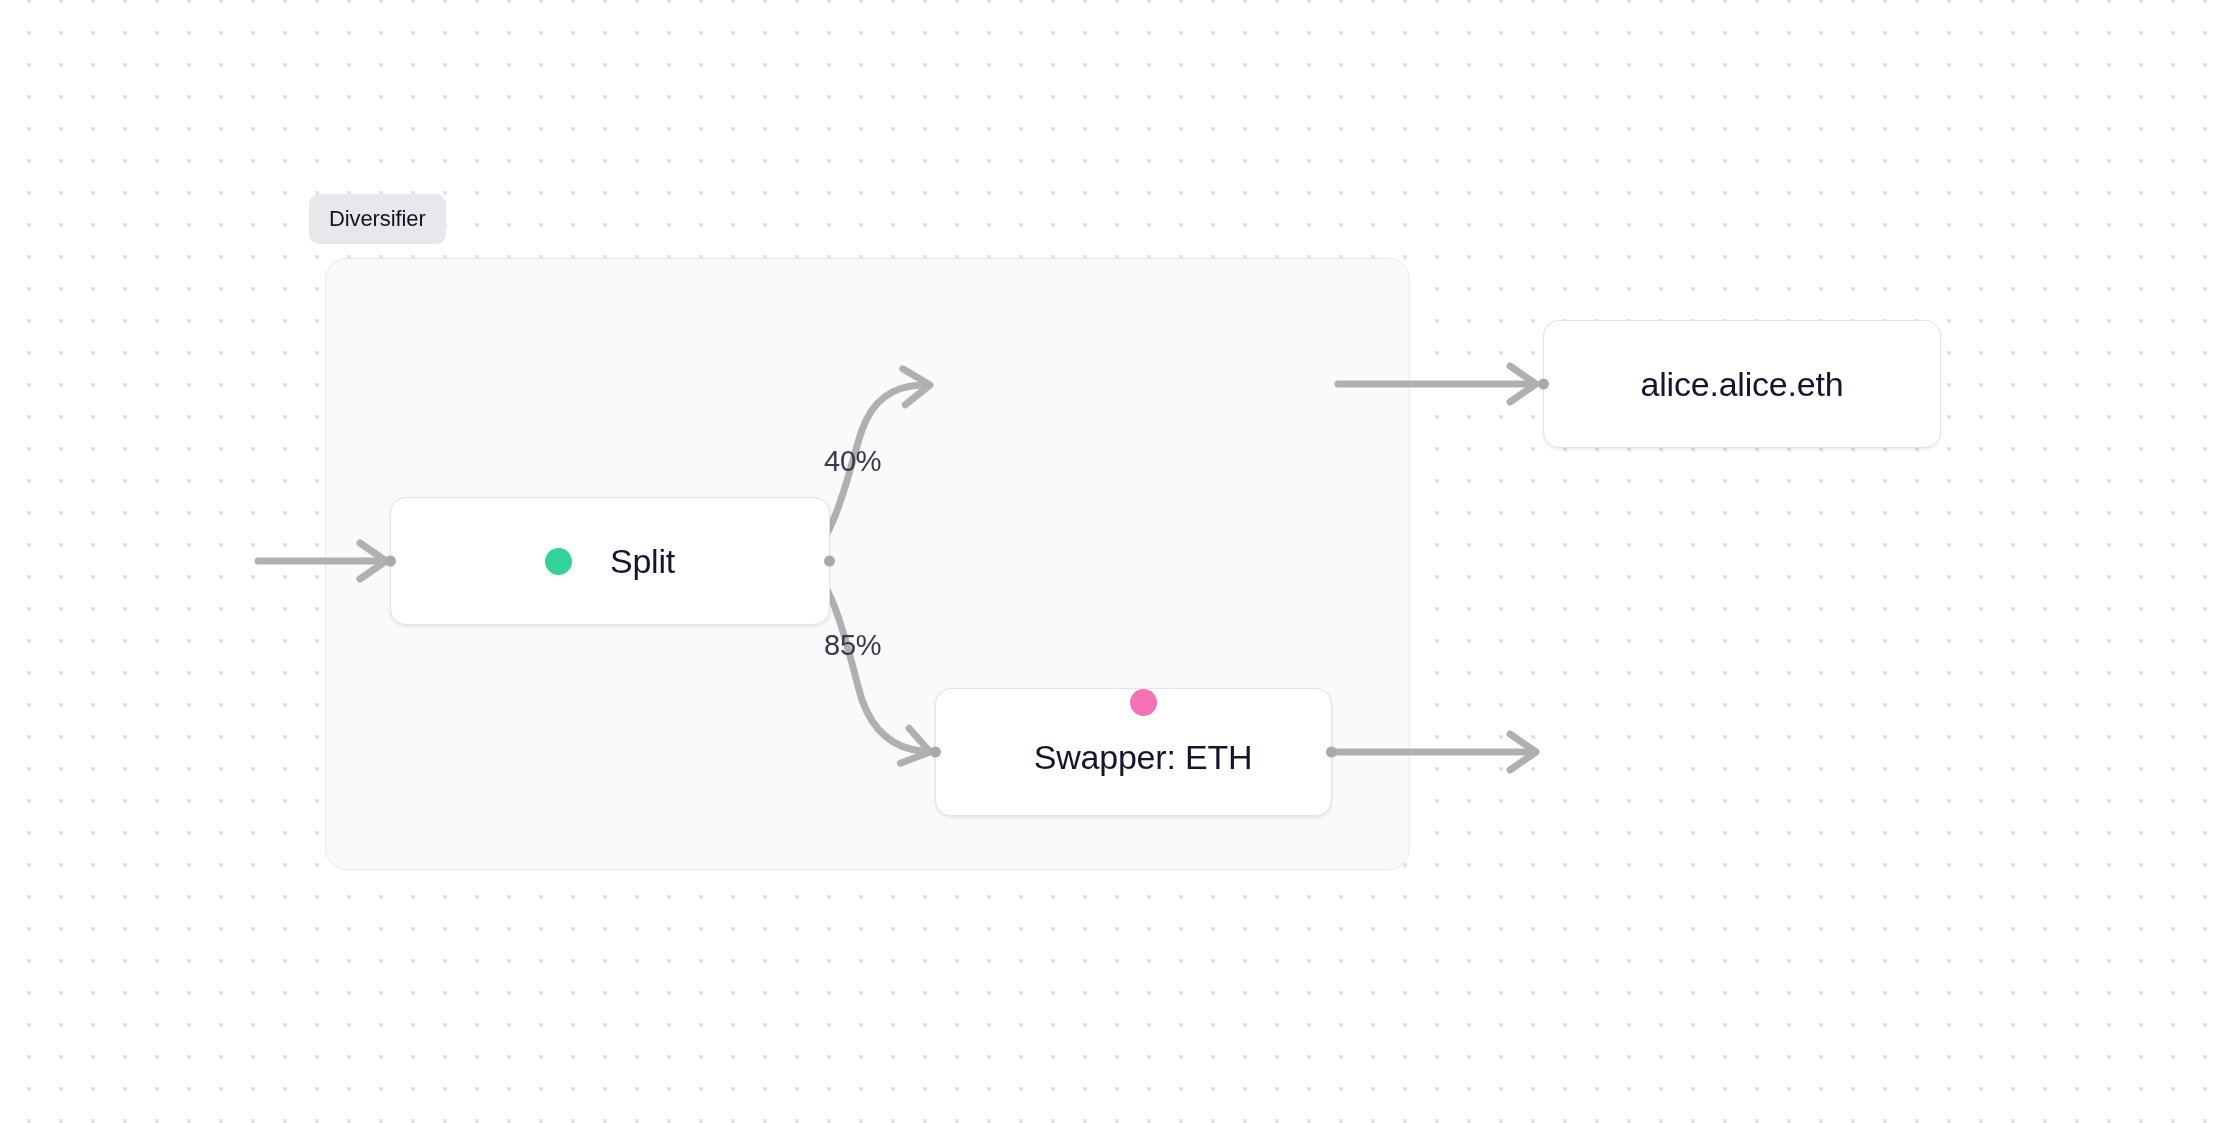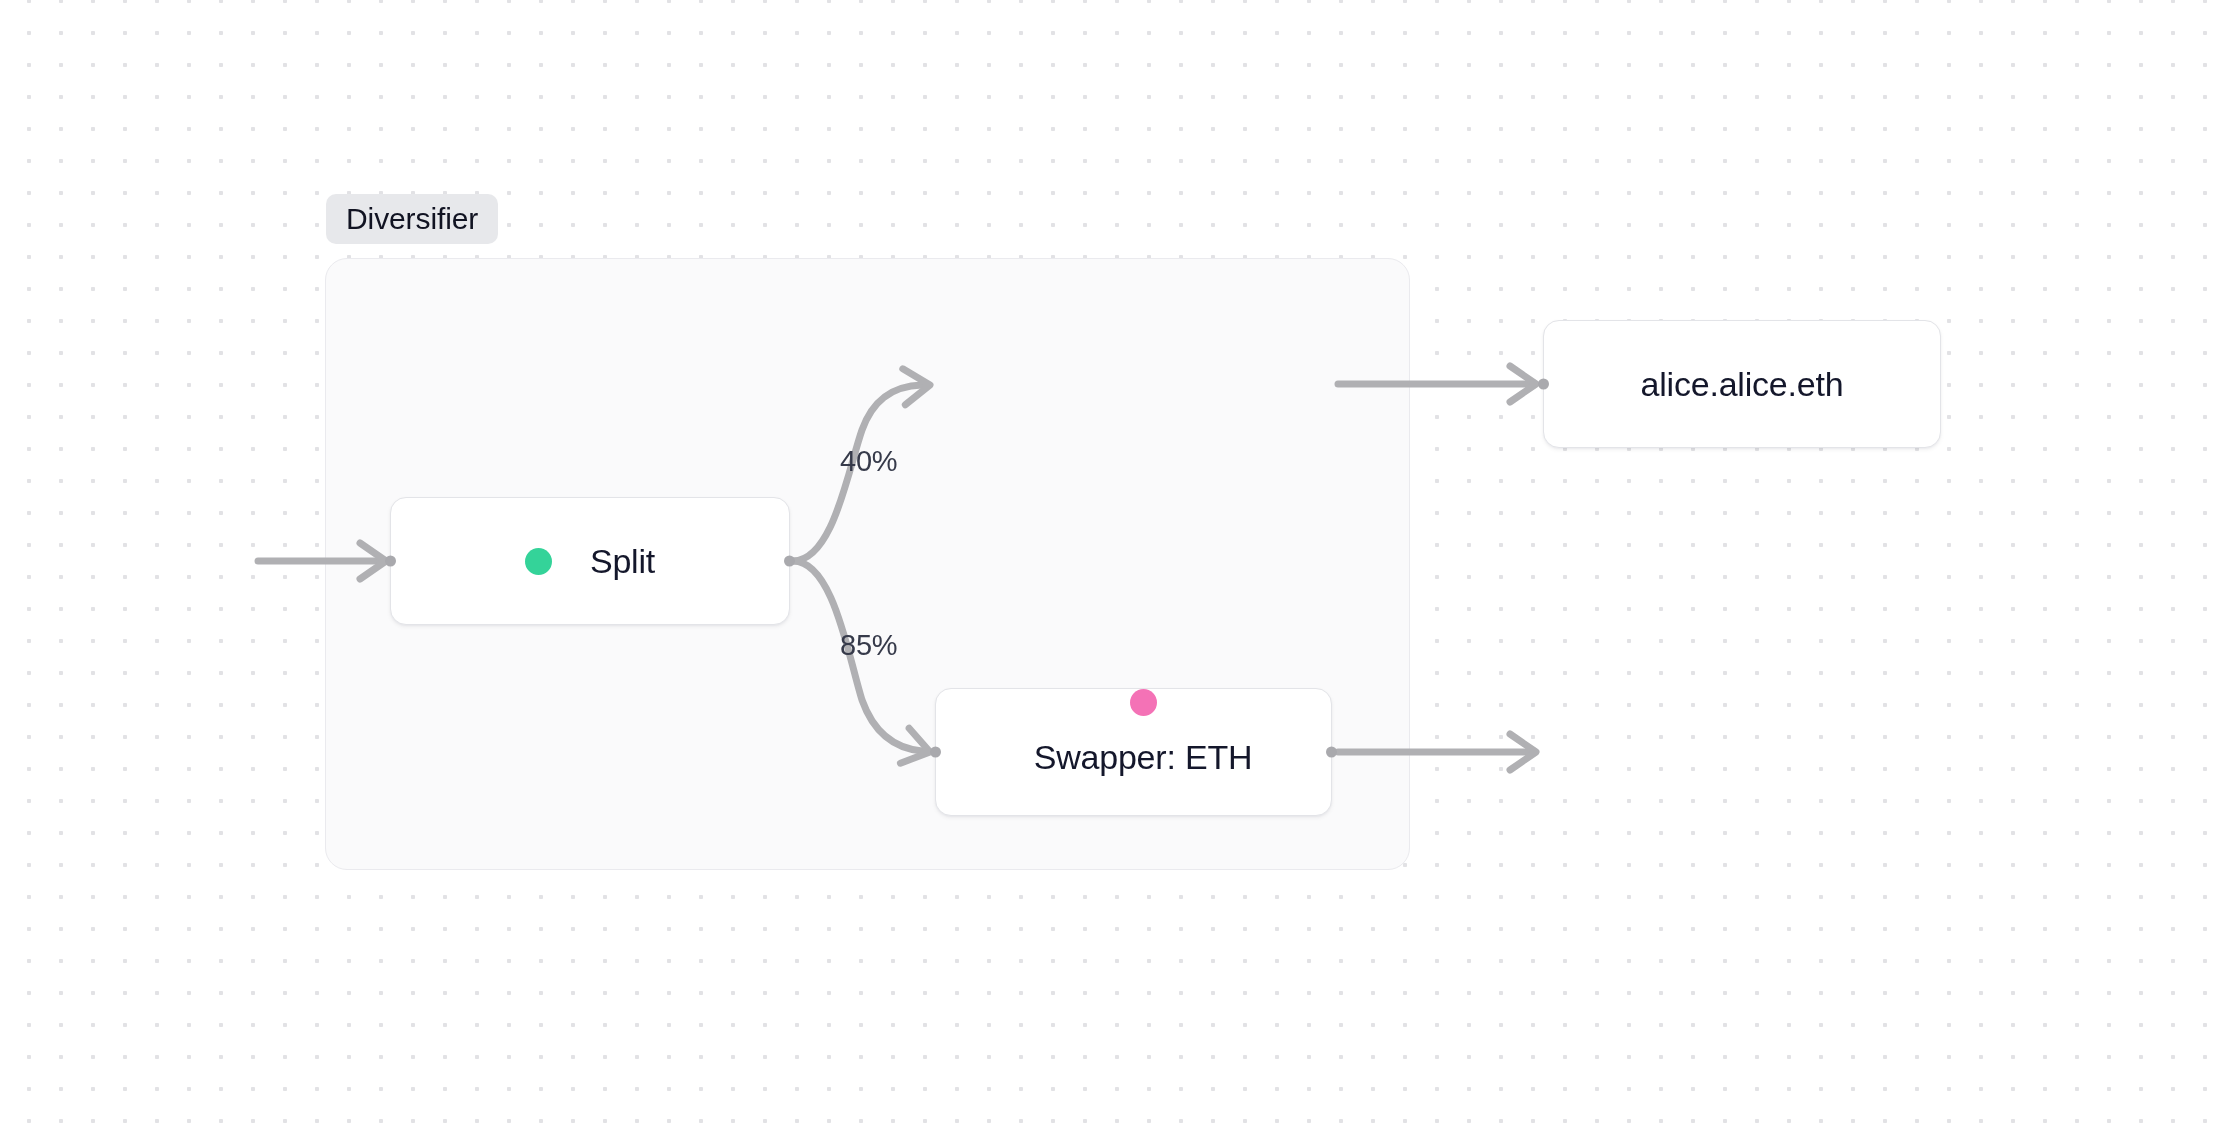--- a/index.html
+++ b/index.html
@@ -30,29 +30,29 @@
     width: 1085px;
     height: 612px;
     background: #fafafb;
     border: 1.6px solid #eaeaee;
     border-radius: 22px;
     box-sizing: border-box;
   }
 
   .group-label {
     position: absolute;
-    left: 326px;
+    left: 309px;
     top: 194px;
     height: 50px;
     padding: 0 20px;
     display: flex;
     align-items: center;
     background: #e7e8eb;
     border-radius: 10px;
-    font-size: 30px;
+    font-size: 22px;
     color: #111322;
     letter-spacing: -0.1px;
     white-space: nowrap;
   }
 
   
   .node {
     position: absolute;
     box-sizing: border-box;
     background: #ffffff;
@@ -74,21 +74,21 @@
     width: 27px;
     height: 27px;
     border-radius: 50%;
     flex: 0 0 auto;
   }
 
   
   #node-split {
     left: 390px;
     top: 497px;
-    width: 400px;
+    width: 440px;
     height: 128px;
     justify-content: center;
     gap: 38px;
   }
 
   
   #node-swapper-usdc {
     left: 935px;
     top: 320px;
     width: 397px;
@@ -134,21 +134,20 @@
     height: 1123px;
     pointer-events: none;
   }
 
   .edge-label {
     position: absolute;
     font-size: 29px;
     color: #363a4a;
     letter-spacing: -0.2px;
     white-space: nowrap;
-    margin-left: 16px;
   }
   #label-40 { left: 824px; top: 445px; }
   #label-60 { left: 824px; top: 629px; }
 
   
   .handle {
     position: absolute;
     width: 11px;
     height: 11px;
     border-radius: 50%;

